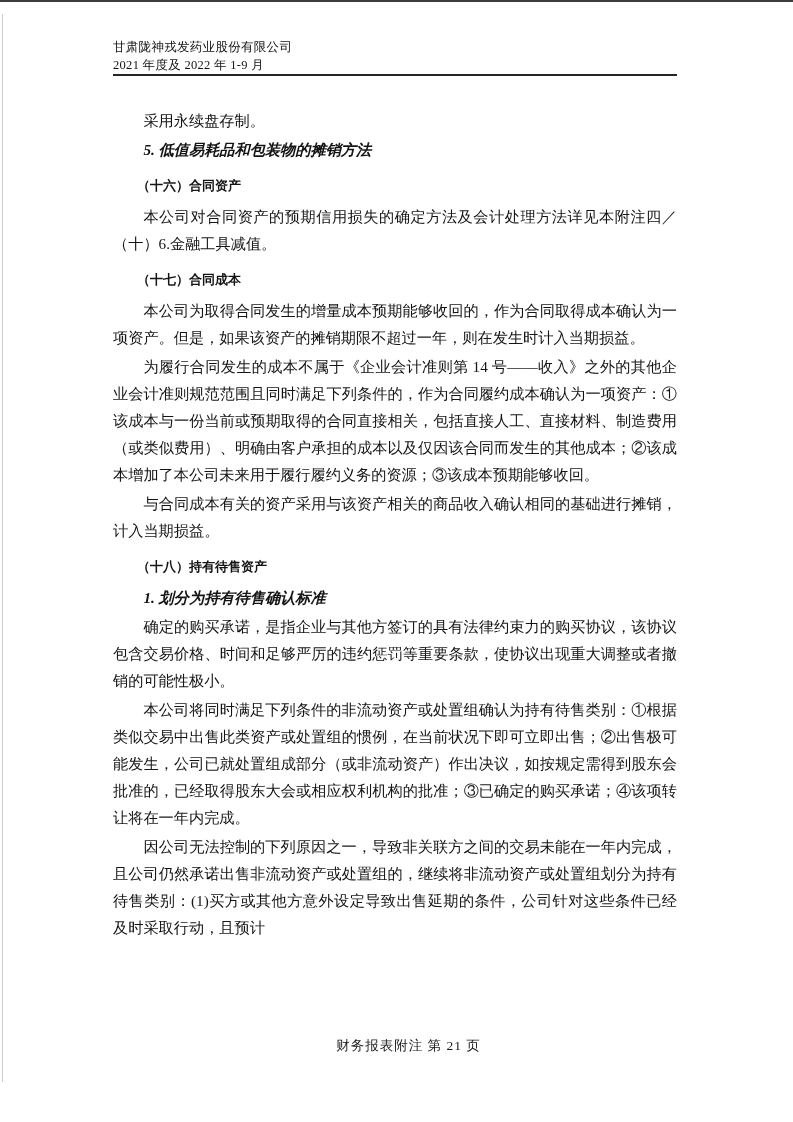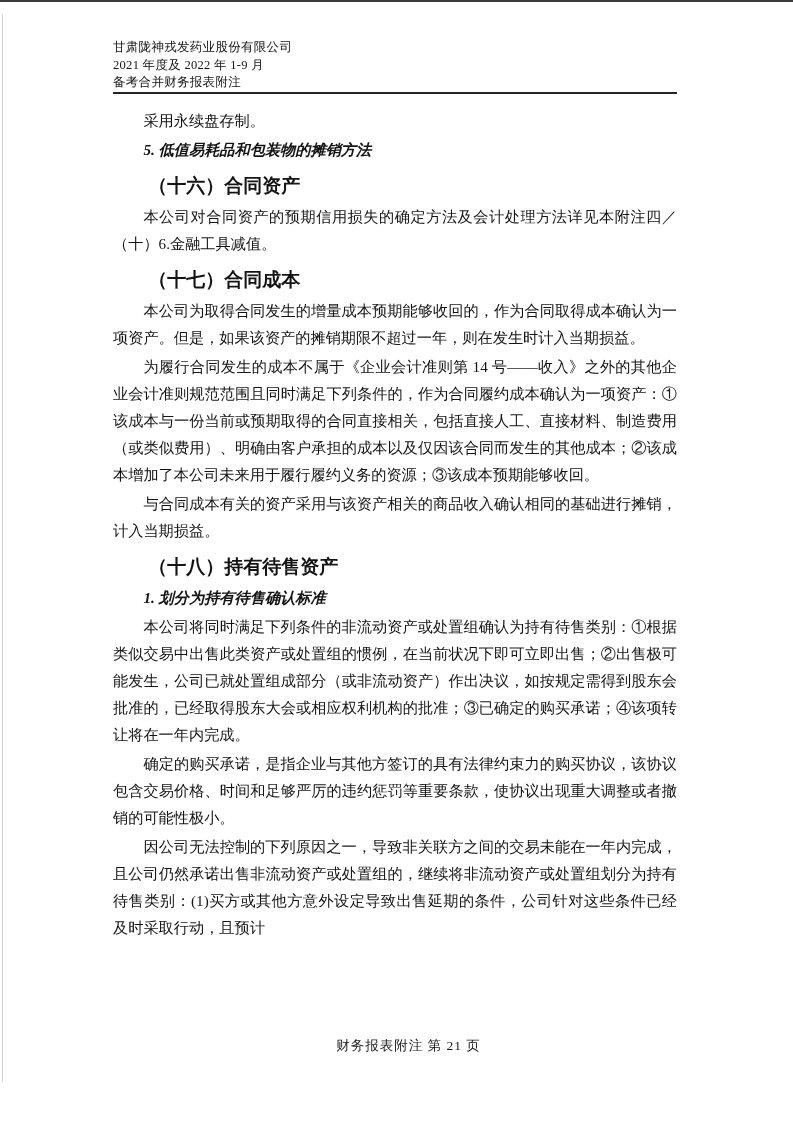--- a/index.html
+++ b/index.html
@@ -56,21 +56,21 @@
   .bold-head {
     font-weight: bold;
     margin: 0 0 2px 0;
     line-height: 27px;
     text-indent: 2em;
     white-space: nowrap;
     font-style: italic;
   }
   .section-head {
     font-weight: bold;
-    font-size: 19px;
+    font-size: 13px;
     line-height: 22px;
     margin: 12px 0 6px 0;
     text-indent: 1.85em;
     white-space: nowrap;
     font-family: Liberation Serif, serif;
   }
   .footer {
     position: absolute;
     left: 12px;
     top: 1037px;
@@ -84,35 +84,34 @@
 </head>
 <body>
 
 <div class="page">
   <div class="edge-top"></div>
   <div class="edge-left"></div>
 
   <div class="header">
     <div>甘肃陇神戎发药业股份有限公司</div>
     <div>2021 年度及 2022 年 1-9 月</div>
-    <div>备考合并财务报表附注</div>
   </div>
 
   <div class="content">
     <p class="para">采用永续盘存制。</p>
     <p class="bold-head">5. 低值易耗品和包装物的摊销方法</p>
     <p class="section-head">（十六）合同资产</p>
     <p class="para">本公司对合同资产的预期信用损失的确定方法及会计处理方法详见本附注四／（十）6.金融工具减值。</p>
     <p class="section-head">（十七）合同成本</p>
     <p class="para">本公司为取得合同发生的增量成本预期能够收回的，作为合同取得成本确认为一项资产。但是，如果该资产的摊销期限不超过一年，则在发生时计入当期损益。</p>
     <p class="para">为履行合同发生的成本不属于《企业会计准则第 14 号——收入》之外的其他企业会计准则规范范围且同时满足下列条件的，作为合同履约成本确认为一项资产：①该成本与一份当前或预期取得的合同直接相关，包括直接人工、直接材料、制造费用（或类似费用）、明确由客户承担的成本以及仅因该合同而发生的其他成本；②该成本增加了本公司未来用于履行履约义务的资源；③该成本预期能够收回。</p>
     <p class="para">与合同成本有关的资产采用与该资产相关的商品收入确认相同的基础进行摊销，计入当期损益。</p>
     <p class="section-head">（十八）持有待售资产</p>
     <p class="bold-head">1. 划分为持有待售确认标准</p>
+    <p class="para">确定的购买承诺，是指企业与其他方签订的具有法律约束力的购买协议，该协议包含交易价格、时间和足够严厉的违约惩罚等重要条款，使协议出现重大调整或者撤销的可能性极小。</p>
     <p class="para">本公司将同时满足下列条件的非流动资产或处置组确认为持有待售类别：①根据类似交易中出售此类资产或处置组的惯例，在当前状况下即可立即出售；②出售极可能发生，公司已就处置组成部分（或非流动资产）作出决议，如按规定需得到股东会批准的，已经取得股东大会或相应权利机构的批准；③已确定的购买承诺；④该项转让将在一年内完成。</p>
-    <p class="para">确定的购买承诺，是指企业与其他方签订的具有法律约束力的购买协议，该协议包含交易价格、时间和足够严厉的违约惩罚等重要条款，使协议出现重大调整或者撤销的可能性极小。</p>
     <p class="para">因公司无法控制的下列原因之一，导致非关联方之间的交易未能在一年内完成，且公司仍然承诺出售非流动资产或处置组的，继续将非流动资产或处置组划分为持有待售类别：(1)买方或其他方意外设定导致出售延期的条件，公司针对这些条件已经及时采取行动，且预计</p>
   </div>
 
   <div class="footer">
     <span>财务报表附注 第 21 页</span>
   </div>
 </div>
 
 </body></html>

